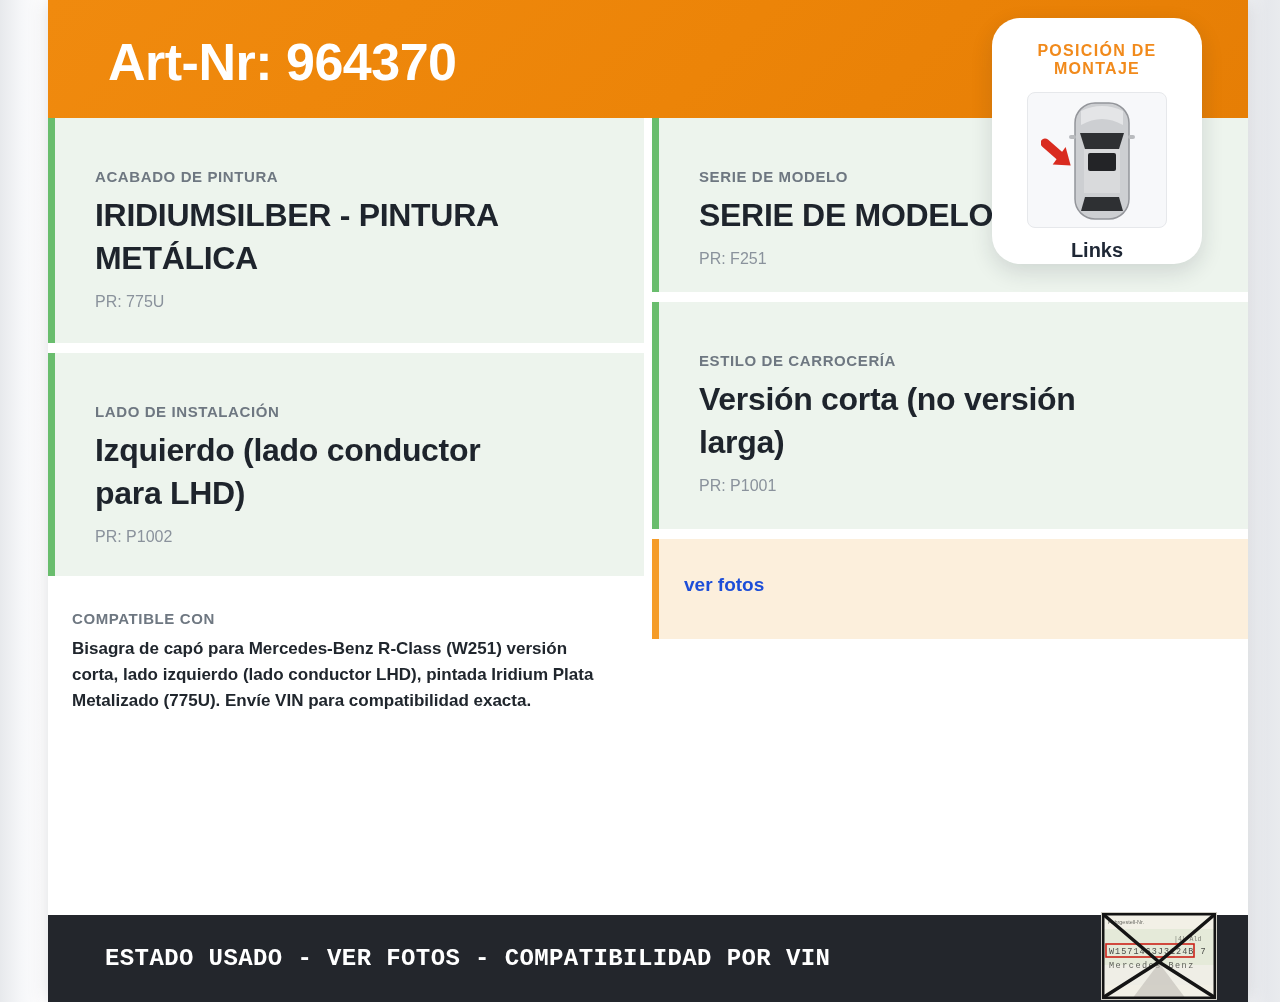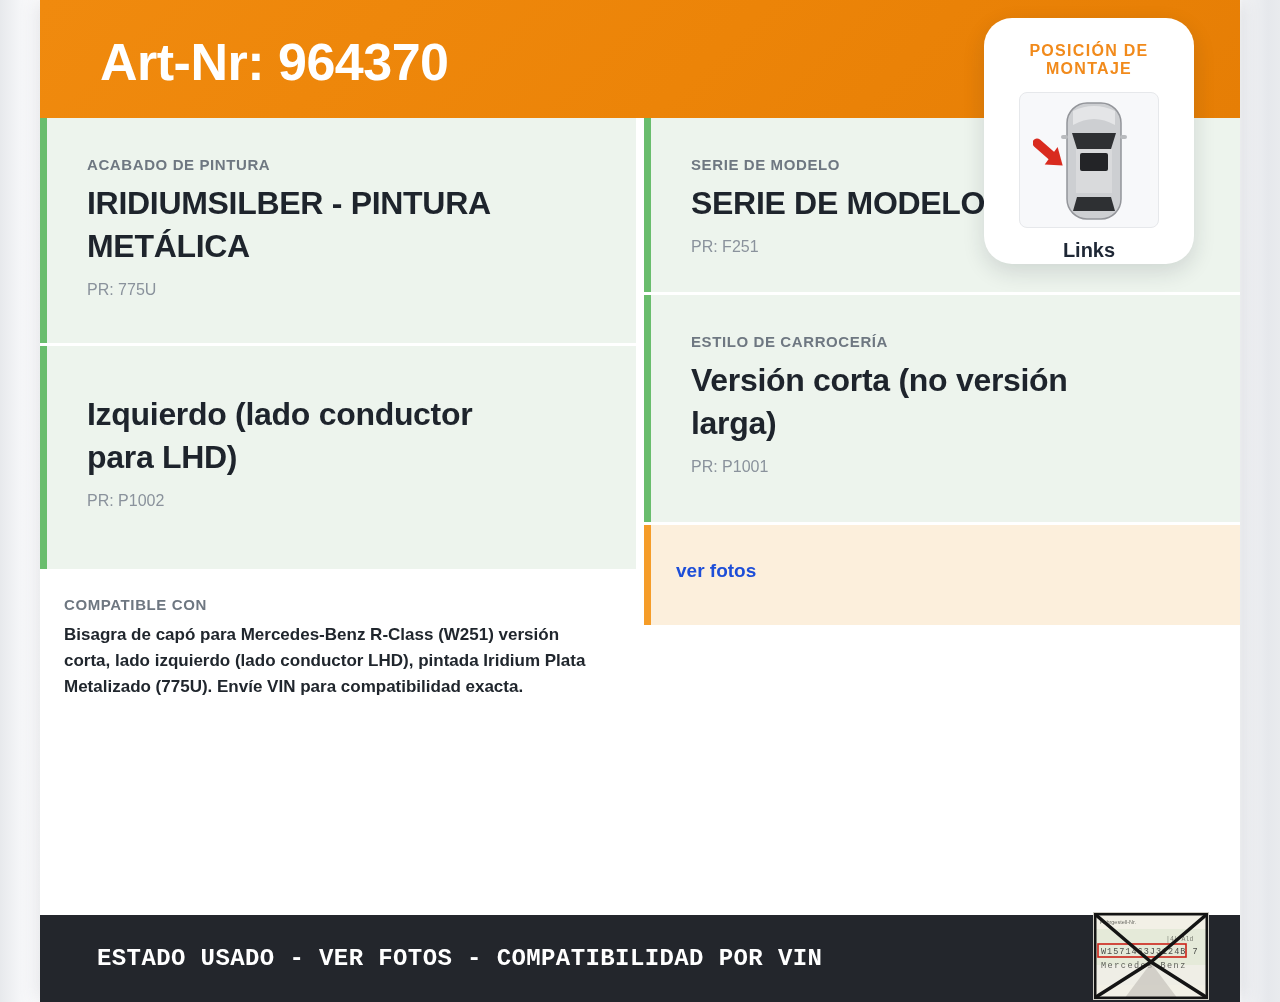--- a/index.html
+++ b/index.html
@@ -7,21 +7,21 @@
   body {
     font-family:"Liberation Sans", sans-serif;
     background:linear-gradient(to right,
       #e7e9ec 0px, #f6f7f9 22px, #fdfdfe 39px,
       #ffffff 41px, #ffffff 1239px,
       #f4f5f7 1243px, #e6e8ec 1268px, #e9ebee 1280px);
     position:relative;
     overflow:hidden;
   }
   .page {
-    position:absolute; left:40px; top:0;
+    position:absolute; left:48px; top:0;
     width:1200px; height:1002px;
     background:#ffffff;
     box-shadow:0 0 20px rgba(40,45,60,.16);
   }
   
   .hdr {
     height:118px;
     background:linear-gradient(135deg,#f08a0e 0%, #ec8408 55%, #e67e05 100%);
     padding:32px 0 0 60px;
   }
@@ -31,22 +31,22 @@
   
   .cols {
     display:flex; gap:8px;
     height:797px; overflow:hidden;
     background:#ffffff;
   }
   .col { width:596px; }
   .card {
     border-left:7px solid #69bd6d;
     background:#edf4ed;
-    padding:38px 26px 33px 40px;
-    margin-bottom:3px;
+    padding:50px 26px 33px 40px;
+    margin-bottom:10px;
   }
   .card.orange {
     border-left-color:#f59c28;
     background:#fcefdc;
     padding:27px 24px 27px 25px;
     margin-bottom:0;
   }
   .lbl {
     font-size:15px; font-weight:bold; color:#6e7781;
     letter-spacing:.6px; text-transform:uppercase;
@@ -127,20 +127,21 @@
     <div class="col">
 
       <div class="card h225">
         <div class="lbl">ACABADO DE PINTURA</div>
         <div class="val w470">IRIDIUMSILBER - PINTURA METÁLICA</div>
         <div class="pr">PR: 775U</div>
       </div>
 
 
       <div class="card h223">
+        <div class="lbl">LADO DE INSTALACIÓN</div>
         <div class="val w420">Izquierdo (lado conductor para LHD)</div>
         <div class="pr">PR: P1002</div>
       </div>
 
       <div class="compat">
         <div class="lbl">COMPATIBLE CON</div>
         <div class="txt">Bisagra de capó para Mercedes-Benz R-Class (W251) versión corta, lado izquierdo (lado conductor LHD), pintada Iridium Plata Metalizado (775U). Envíe VIN para compatibilidad exacta.</div>
       </div>
 
     </div>

